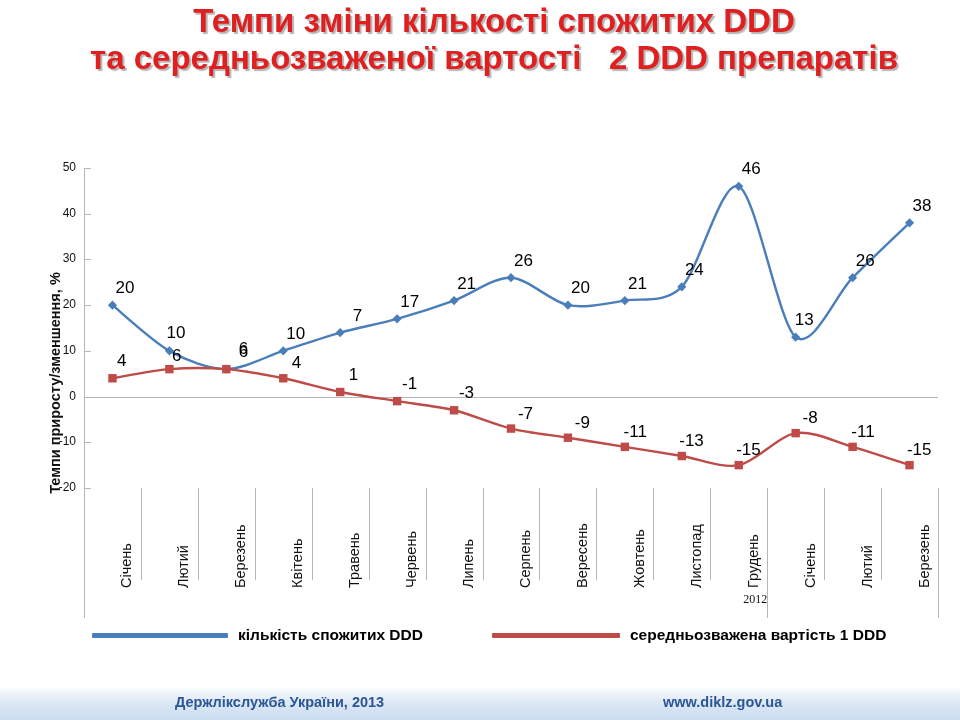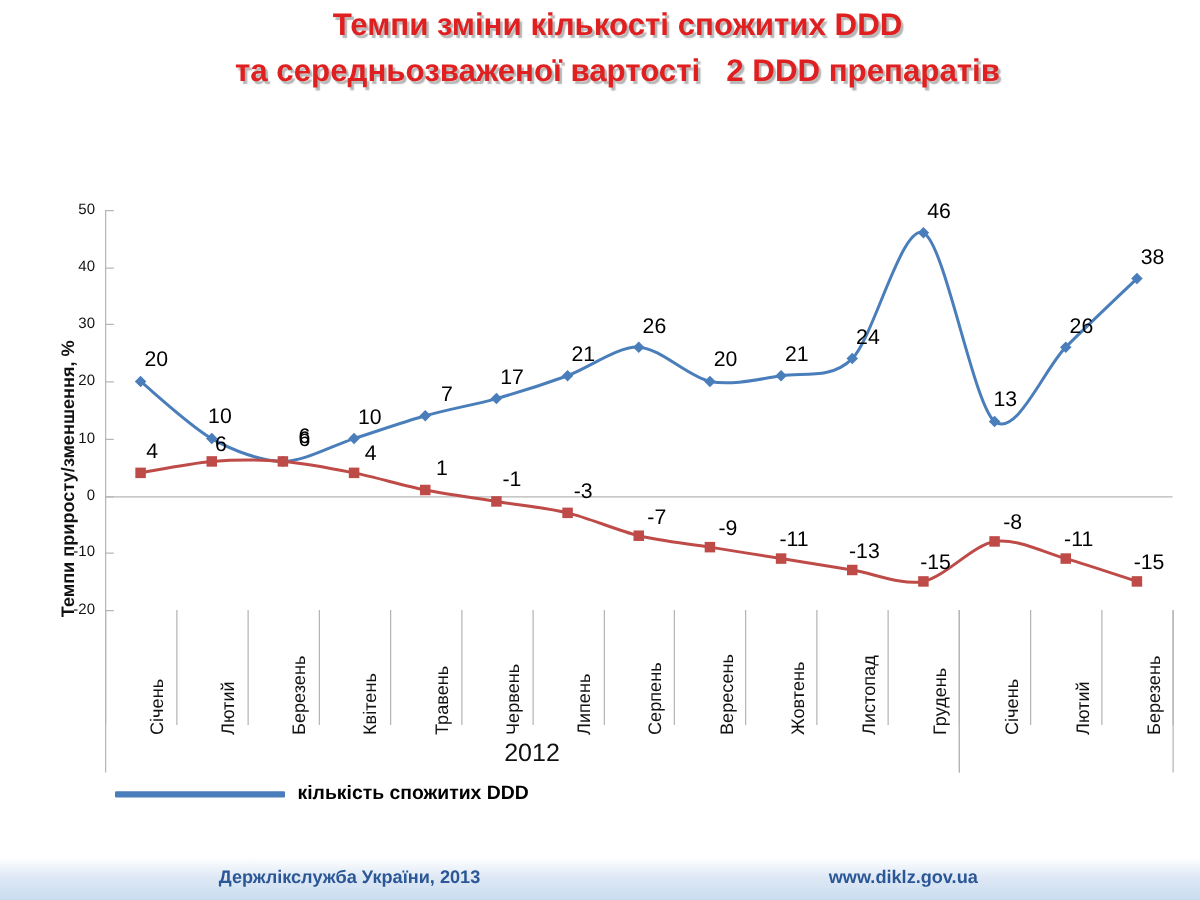--- a/index.html
+++ b/index.html
@@ -23,21 +23,21 @@
     left: 0;
     top: 2px;
     width: 960px;
     text-align: center;
     line-height: 37px;
   }
   #title-block .tline {
     display: block;
     font-family: "Liberation Sans", sans-serif;
     font-weight: bold;
-    font-size: 25px;
+    font-size: 33px;
     color: #e02020;
     letter-spacing: 0px;
     text-shadow: 2px 2px 1px rgba(120,120,120,0.55);
     white-space: pre;
     margin-left: 28px;
   }
 
   
   #chart-area {
     position: absolute;
@@ -147,24 +147,25 @@
     top: 4px;
     font-size: 14.5px;
     color: #111;
     white-space: nowrap;
     transform-origin: 0 0;
     transform: rotate(-90deg) translateX(-96px);
   }
   .year-label {
     position: absolute;
     top: 104px;
-    font-size: 20px;
+    font-size: 12px;
     color: #111;
-    text-align: center;
-    white-space: nowrap;
+    text-align: right;
+    white-space: nowrap;
+    font-family: Liberation Serif, serif;
   }
 
   
   #legend {
     position: absolute;
     left: 0;
     top: 620px;
     width: 872px;
     height: 36px;
   }
@@ -351,18 +352,22 @@
       <div class="cat-sep" style="left: 683.2px; height: 130px;"></div>
       <div class="cat-sep" style="left: 854px; height: 130px;"></div>
     </div>
 </div>
 
 <div id="legend">
   <div class="legend-item" id="legend-item-0" style="left:92px;">
     <span class="legend-swatch" id="sw0" style="width: 136px; background: rgb(74, 126, 187);"></span>
     <span class="legend-text">кількість спожитих DDD</span>
   </div>
+  <div class="legend-item" id="legend-item-1" style="left:492px;">
+    <span class="legend-swatch" id="sw1" style="width: 128px; background: rgb(190, 75, 72);"></span>
+    <span class="legend-text">середньозважена вартість 1 DDD</span>
+  </div>
 </div>
 
 <div id="footer">
   <span class="f-text" id="footer-left" style="color: rgb(43, 87, 150);">Держлікслужба України, 2013</span>
   <span class="f-text" id="footer-right" style="color: rgb(43, 87, 150);">www.diklz.gov.ua</span>
 </div>
 
 </body></html>

